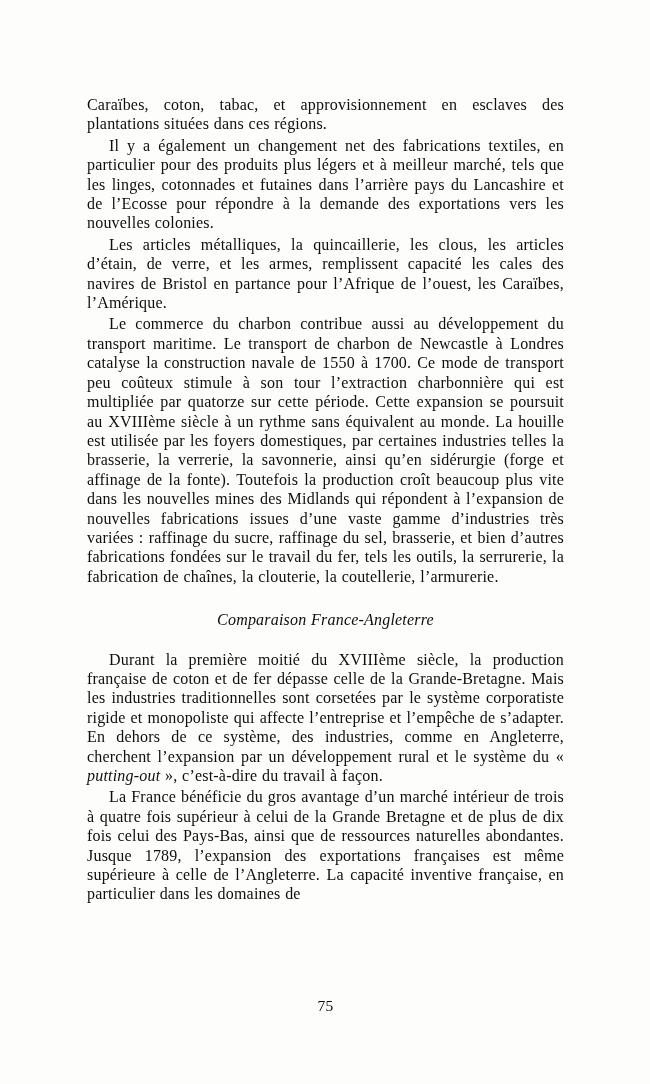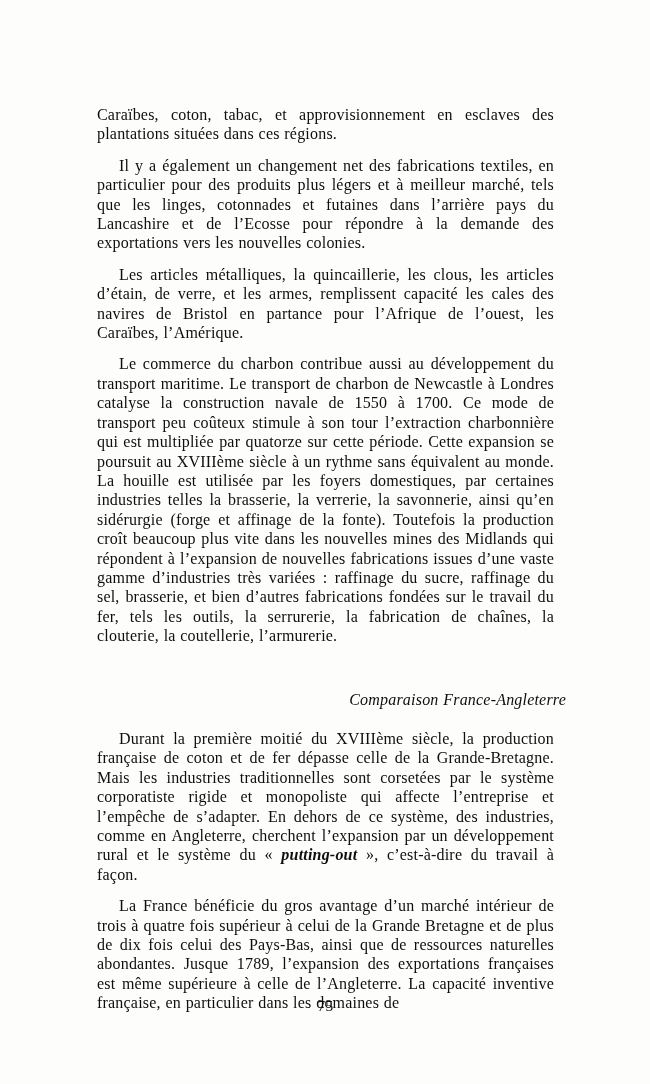--- a/index.html
+++ b/index.html
@@ -24,35 +24,34 @@
     left: 85px;
     top: 93px;
     width: 481px;
     font-size: 16px;
     line-height: 19.4px;
     letter-spacing: 0.2px;
     word-spacing: 0.5px;
     text-align: justify;
   }
   .text-block p {
-    margin: 12px;
+    margin: 2px;
     padding: 0;
   }
   p.indent {
     text-indent: 22px;
   }
   p.section-heading {
     font-style: italic;
-    text-align: right;
+    text-align: center;
     text-indent: 0;
-    margin: 44px 0 20px 0;
+    margin: 24px 0 20px 0;
   }
   .italic {
     font-style: italic;
-    font-weight: bold;
   }
   .page-number {
     position: absolute;
     top: 997px;
     left: 85px;
     width: 481px;
     text-align: center;
     font-size: 15.5px;
     letter-spacing: 0.3px;
   }

